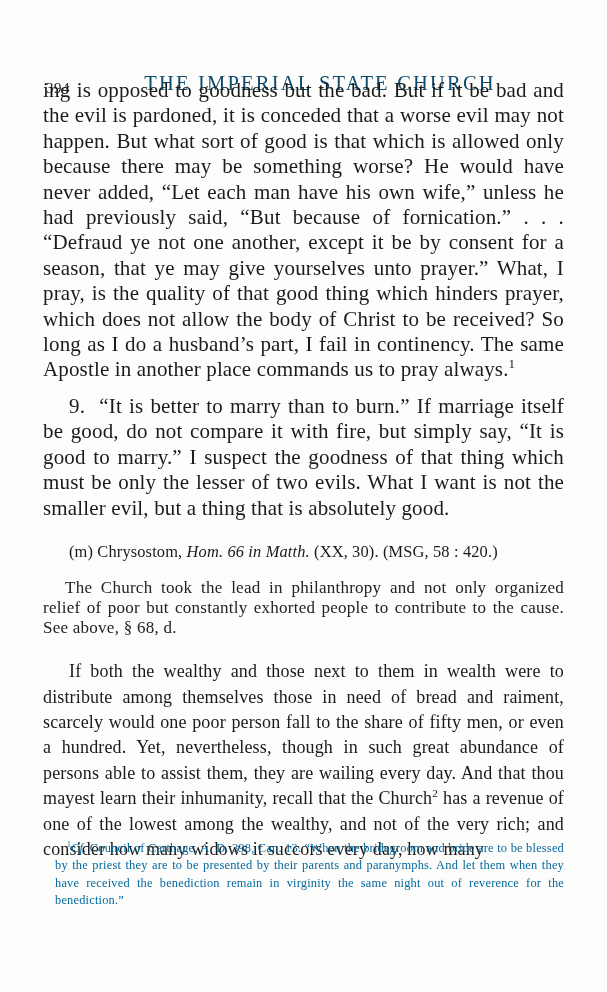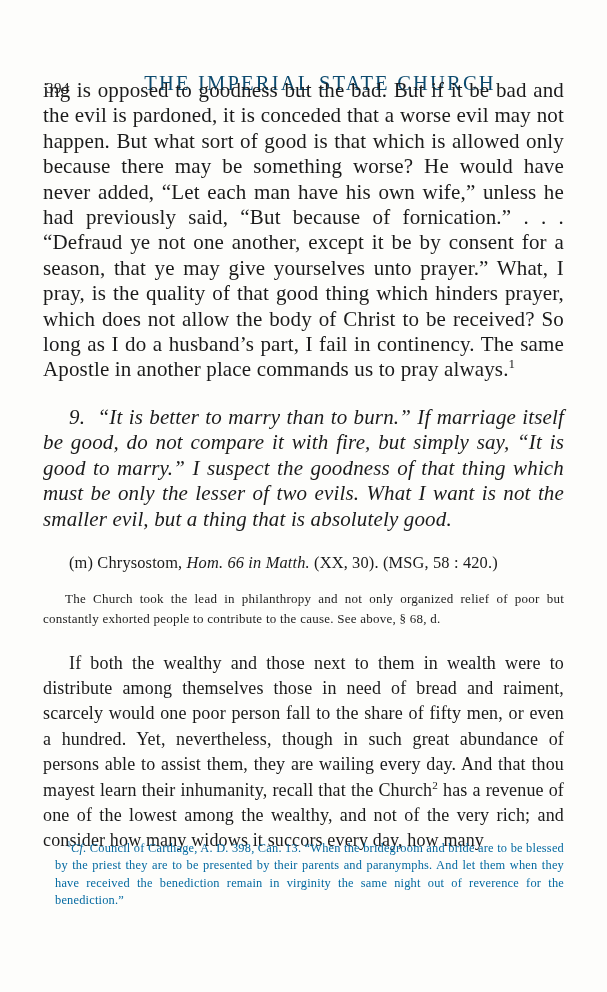--- a/index.html
+++ b/index.html
@@ -62,34 +62,33 @@
     line-height: 25.4px;
     text-align: justify;
     text-justify: inter-word;
     color: #1b1b1b;
     letter-spacing: 0.15px;
   }
   p.main.indent {
     text-indent: 26px;
   }
   p.spaced {
-    margin-top: 22px;
-    font-style: italic;
+    margin-top: 11px;
   }
   p.source {
     margin: 18px 0 0 0;
     font-size: 16.4px;
     line-height: 25.4px;
     text-indent: 26px;
     letter-spacing: 0.15px;
   }
   p.source i { font-style: italic; }
   p.note-block {
     margin: 14px 0 0 0;
-    font-size: 13px;
+    font-size: 17px;
     line-height: 19.6px;
     text-align: justify;
     text-indent: 22px;
     letter-spacing: 0.25px;
     color: #222;
   }
   p.quoted {
     margin: 22px 0 0 0;
     font-size: 18px;
     line-height: 25.4px;

